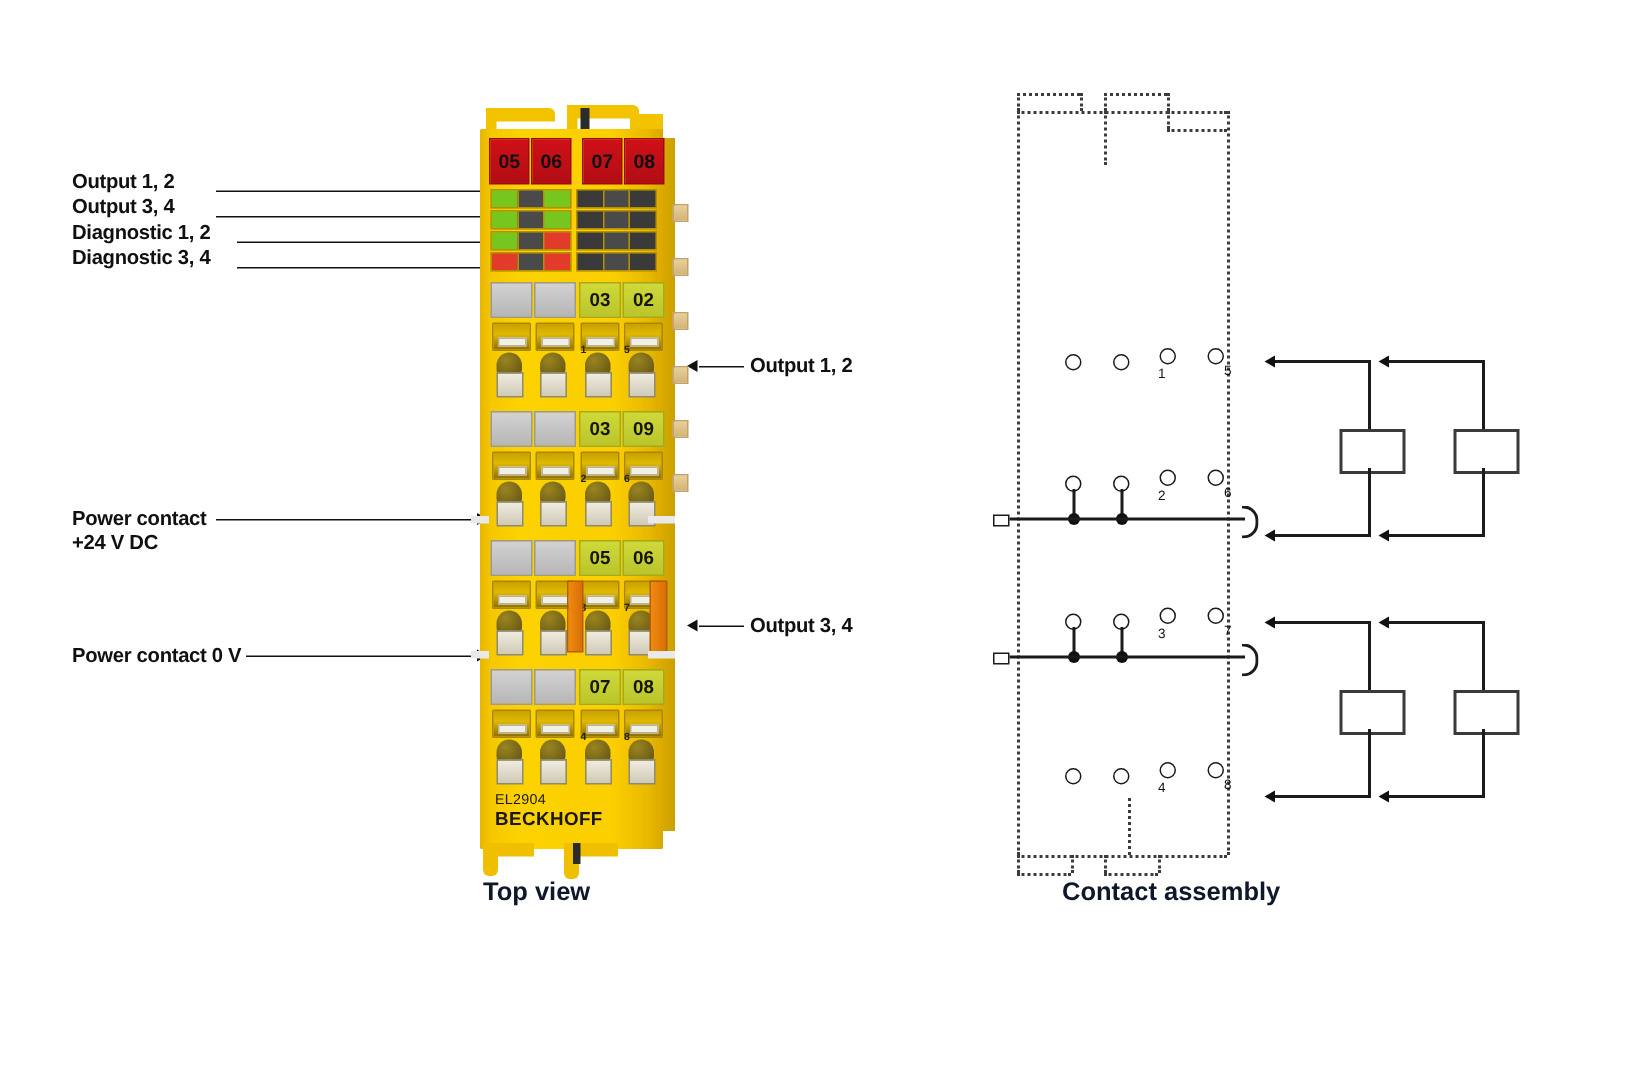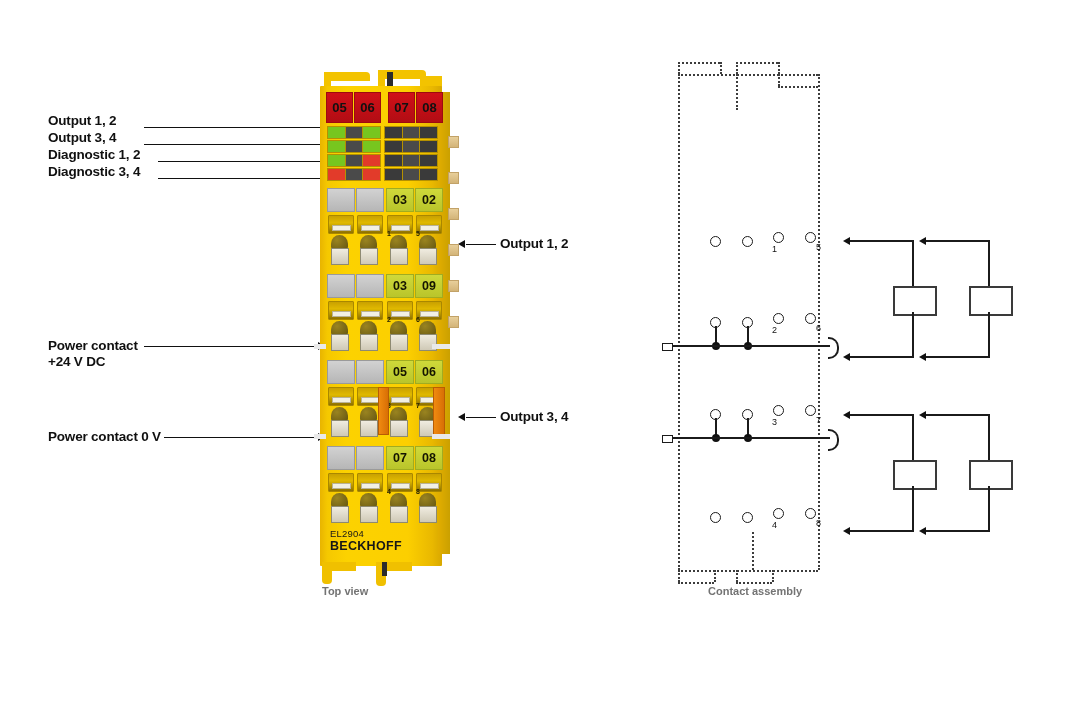--- a/index.html
+++ b/index.html
@@ -174,21 +174,21 @@
   }
   .bracket{
     position:absolute;width:9px;height:18px;border:2px solid #1b1b1b;border-left:none;
     border-radius:0 10px 10px 0;
   }
   .nub{
     position:absolute;width:9px;height:6px;border:1.6px solid #1b1b1b;background:#fff;
   }
 
   
-  .view-label{position:absolute;font-size:11px;font-weight:700;color:#737373;}
+  .view-label{position:absolute;font-size:17px;font-weight:700;color:#0f172a;}
   .caption{
     position:absolute;left:0;top:655px;width:1084px;text-align:center;
     font-size:14px;font-weight:700;color:#111;letter-spacing:-0.1px;
   }
 </style>
 </head>
 <body>
 
 <div class="stage">
 

